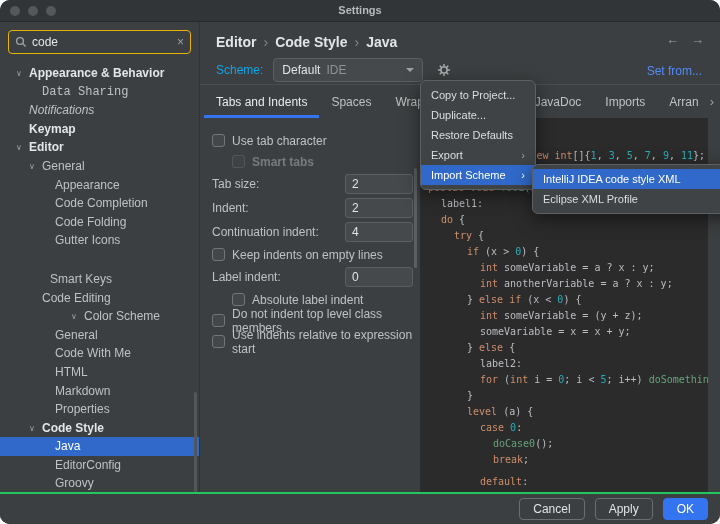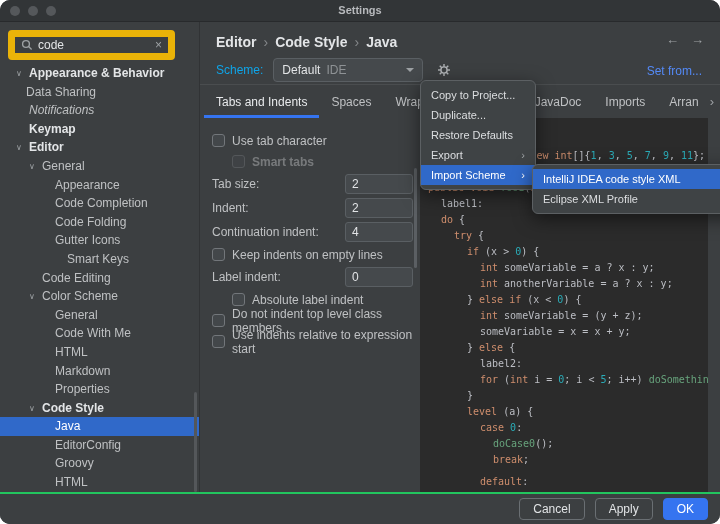--- a/index.html
+++ b/index.html
@@ -8,21 +8,21 @@
      font-family:"Liberation Sans",sans-serif;font-size:12px;color:#bbbdbf}
 
 
 .titlebar{position:absolute;top:0;left:0;right:0;height:22px;background:#323537;border-bottom:1px solid #282a2c}
 .tl-title{position:absolute;left:0;right:0;top:4px;text-align:center;font-size:11px;font-weight:bold;color:#b8babd}
 .dots{position:absolute;left:10px;top:6px;display:flex;gap:8px}
 .dot{width:10px;height:10px;border-radius:50%;background:#55585b}
 
 
 .sidebar{position:absolute;left:0;top:22px;bottom:0;width:200px;background:#3c3f41;border-right:1px solid #313335}
-.search{position:absolute;left:8px;right:24px;top:8px;height:24px;border:7px solid #eab308;border-radius:4px;
+.search{position:absolute;left:8px;right:8px;top:8px;height:24px;border:1px solid #eab308;border-radius:4px;
         display:flex;align-items:center;padding:8px 6px;background:#3c3f41}
 .search input{flex:1;min-width:0;background:transparent;border:none;outline:none;color:#e2e4e6;font-size:12px;font-family:inherit;margin-left:5px}
 .search .clear{color:#9da1a4;font-size:12px}
 .tree{position:absolute;left:0;right:0;top:42px;bottom:0;overflow:hidden}
 .trow{height:18.6px;line-height:18.6px;white-space:nowrap;font-size:12px;color:#bfc1c3}
 .trow.sel{background:#3069c9}
 .trow .chev{display:inline-block;width:13px;font-size:8px;color:#9da1a4;vertical-align:1px}
 .trow .b{font-weight:bold;color:#e3e5e7}
 .trow.sel .lbl{color:#fff}
 .sscroll{position:absolute;right:2px;top:370px;width:3px;height:100px;background:#54575a;border-radius:2px}
@@ -101,32 +101,32 @@
     <div class="search">
       <svg width="12" height="12" viewBox="0 0 12 12">
         <circle cx="5" cy="5" r="3.4" fill="none" stroke="#9da1a4" stroke-width="1.4"></circle>
         <line x1="7.6" y1="7.6" x2="10.6" y2="10.6" stroke="#9da1a4" stroke-width="1.4"></line>
       </svg>
       <input type="text" value="code" style="">
       <span class="clear">×</span>
     </div>
     <div class="tree">
         <div class="trow" style="padding-left: 16px;"><span class="chev">∨</span><span class="b lbl">Appearance &amp; Behavior</span></div>
-        <div class="trow" style="padding-left: 26px;"><span class="lbl">Data Sharing</span></div>
+        <div class="trow" style="padding-left: 42px; font-family: Liberation Mono, monospace;"><span class="lbl">Data Sharing</span></div>
         <div class="trow" style="padding-left: 29px; font-style: italic;"><span class="lbl">Notifications</span></div>
         <div class="trow" style="padding-left: 29px;"><span class="b lbl">Keymap</span></div>
         <div class="trow" style="padding-left: 16px;"><span class="chev">∨</span><span class="b lbl">Editor</span></div>
         <div class="trow" style="padding-left: 29px;"><span class="chev">∨</span><span class="lbl">General</span></div>
         <div class="trow" style="padding-left: 55px;"><span class="lbl">Appearance</span></div>
         <div class="trow" style="padding-left: 55px;"><span class="lbl">Code Completion</span></div>
         <div class="trow" style="padding-left: 55px;"><span class="lbl">Code Folding</span></div>
         <div class="trow" style="padding-left: 55px;"><span class="lbl">Gutter Icons</span></div>
-        <div class="trow" style="padding-left: 67px;"><span class="lbl">Smart Keys</span></div>
+        <div class="trow" style="padding-left: 50px; margin-top: 20px;"><span class="lbl">Smart Keys</span></div>
         <div class="trow" style="padding-left: 42px;"><span class="lbl">Code Editing</span></div>
-        <div class="trow" style="padding-left: 29px;"><span class="chev">∨</span><span class="lbl">Color Scheme</span></div>
+        <div class="trow" style="padding-left: 43px; margin-left: 28px;"><span class="chev">∨</span><span class="lbl">Color Scheme</span></div>
         <div class="trow" style="padding-left: 55px;"><span class="lbl">General</span></div>
         <div class="trow" style="padding-left: 55px;"><span class="lbl">Code With Me</span></div>
         <div class="trow" style="padding-left: 55px;"><span class="lbl">HTML</span></div>
         <div class="trow" style="padding-left: 55px;"><span class="lbl">Markdown</span></div>
         <div class="trow" style="padding-left: 55px;"><span class="lbl">Properties</span></div>
         <div class="trow" style="padding-left: 29px;"><span class="chev">∨</span><span class="b lbl">Code Style</span></div>
         <div class="trow sel" style="padding-left: 55px;"><span class="lbl">Java</span></div>
         <div class="trow" style="padding-left: 55px;"><span class="lbl">EditorConfig</span></div>
         <div class="trow" style="padding-left: 55px;"><span class="lbl">Groovy</span></div>
         <div class="trow" style="padding-left: 55px;"><span class="lbl">HTML</span></div>

